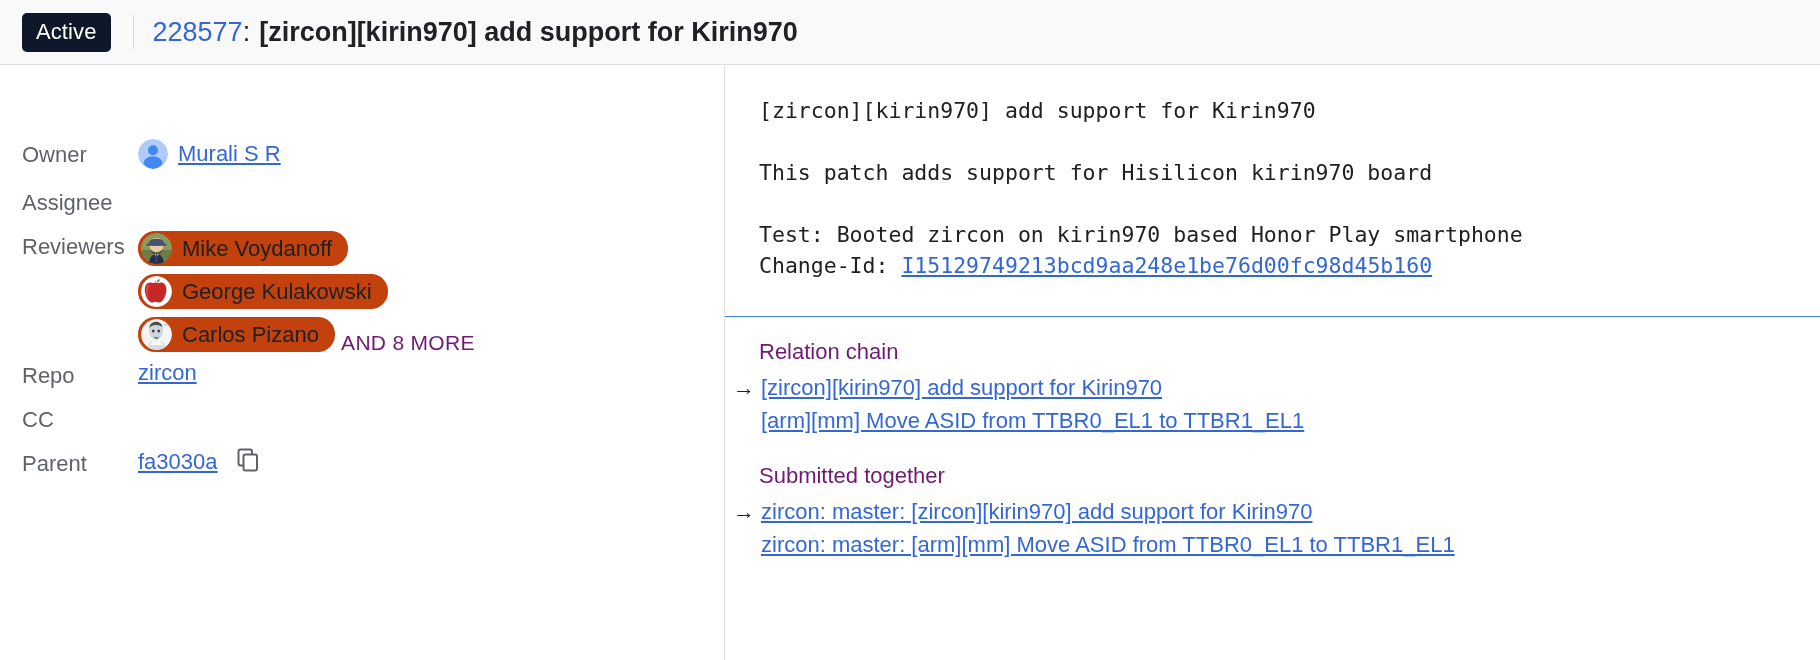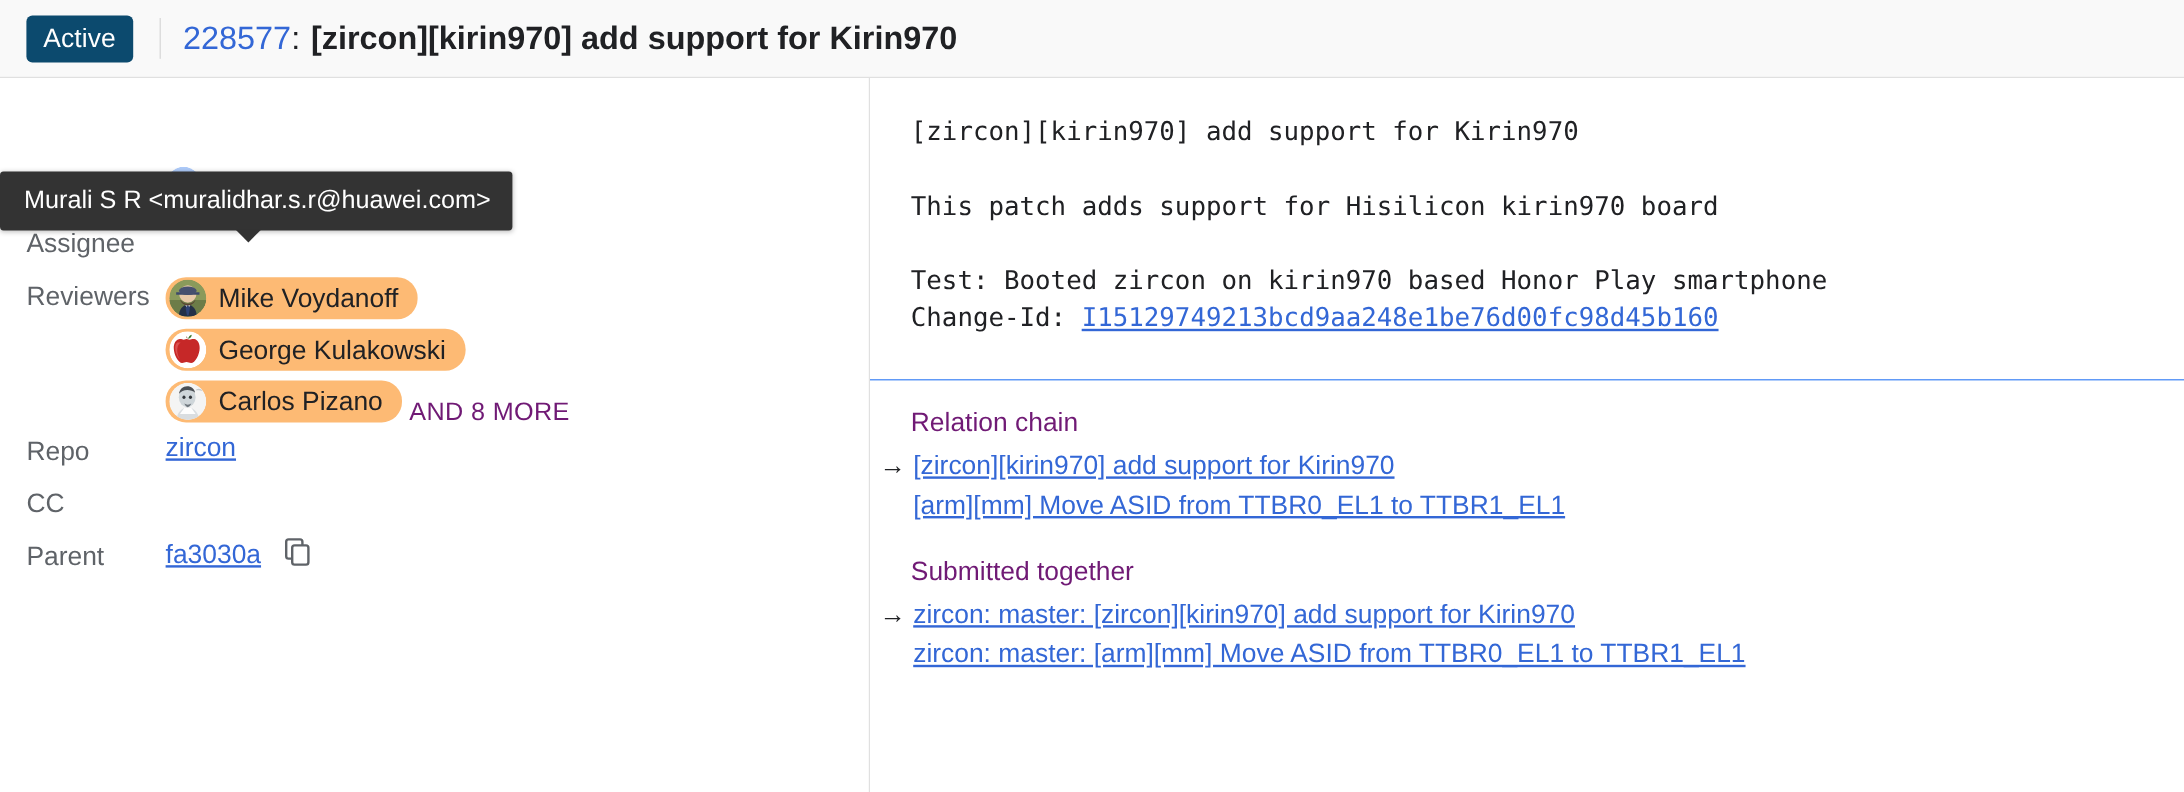--- a/index.html
+++ b/index.html
@@ -20,21 +20,21 @@
   #change-header {
     height: 65px;
     box-sizing: border-box;
     background: #f9f9f9;
     border-bottom: 1px solid #e0e0e0;
     display: flex;
     align-items: center;
     padding: 0 0 0 22px;
   }
   #status-badge {
-    background: #0c4a6e;
+    background: #0f172a;
     color: #ffffff;
     font-size: 22px;
     line-height: 1;
     padding: 8px 14px 9px 14px;
     border-radius: 5px;
     letter-spacing: 0.1px;
   }
   #header-separator {
     width: 1px;
     height: 34px;
@@ -121,21 +121,21 @@
     overflow: hidden;
     display: block;
   }
 
   
   #reviewers-value { padding-top: 0; }
   .reviewer-chip {
     display: inline-flex;
     align-items: center;
     gap: 10px;
-    background: #fdba74;
+    background: #c2410c;
     border-radius: 17px;
     padding: 2px 16px 2px 3px;
     margin-bottom: 8px;
     font-size: 22px;
     color: #202124;
     cursor: pointer;
     max-width: 560px;
   }
   .reviewer-chip .avatar { width: 31px; height: 31px; }
   .chip-name { white-space: nowrap; line-height: 1.25; }
@@ -241,24 +241,20 @@
   <span id="header-separator"></span>
   <a id="change-num">228577</a>
   <span id="header-colon">:</span>
   <span id="change-subject">[zircon][kirin970] add support for Kirin970</span>
 </div>
 
 <div id="body-split">
 
   <div id="meta-panel">
 
-    <div id="owner-tooltip">
-      <span>Murali S R &lt;muralidhar.s.r@huawei.com&gt;</span>
-      <span id="owner-tooltip-arrow"></span>
-    </div>
 
     <div class="meta-row" id="owner-row">
       <div class="meta-label">Owner</div>
       <div class="meta-value">
         <span class="account-chip-plain">
           <span class="avatar">
             <svg width="30" height="30" viewBox="0 0 30 30" aria-hidden="true">
               <circle cx="15" cy="15" r="15" fill="#aecbfa"></circle>
               <circle cx="15" cy="11.2" r="5" fill="#4285f4"></circle>
               <path d="M15 17.2c-5.2 0-9 3.2-9.6 7.2A15 15 0 0 0 15 30a15 15 0 0 0 9.6-5.6c-.6-4-4.4-7.2-9.6-7.2z" fill="#4285f4"></path>

